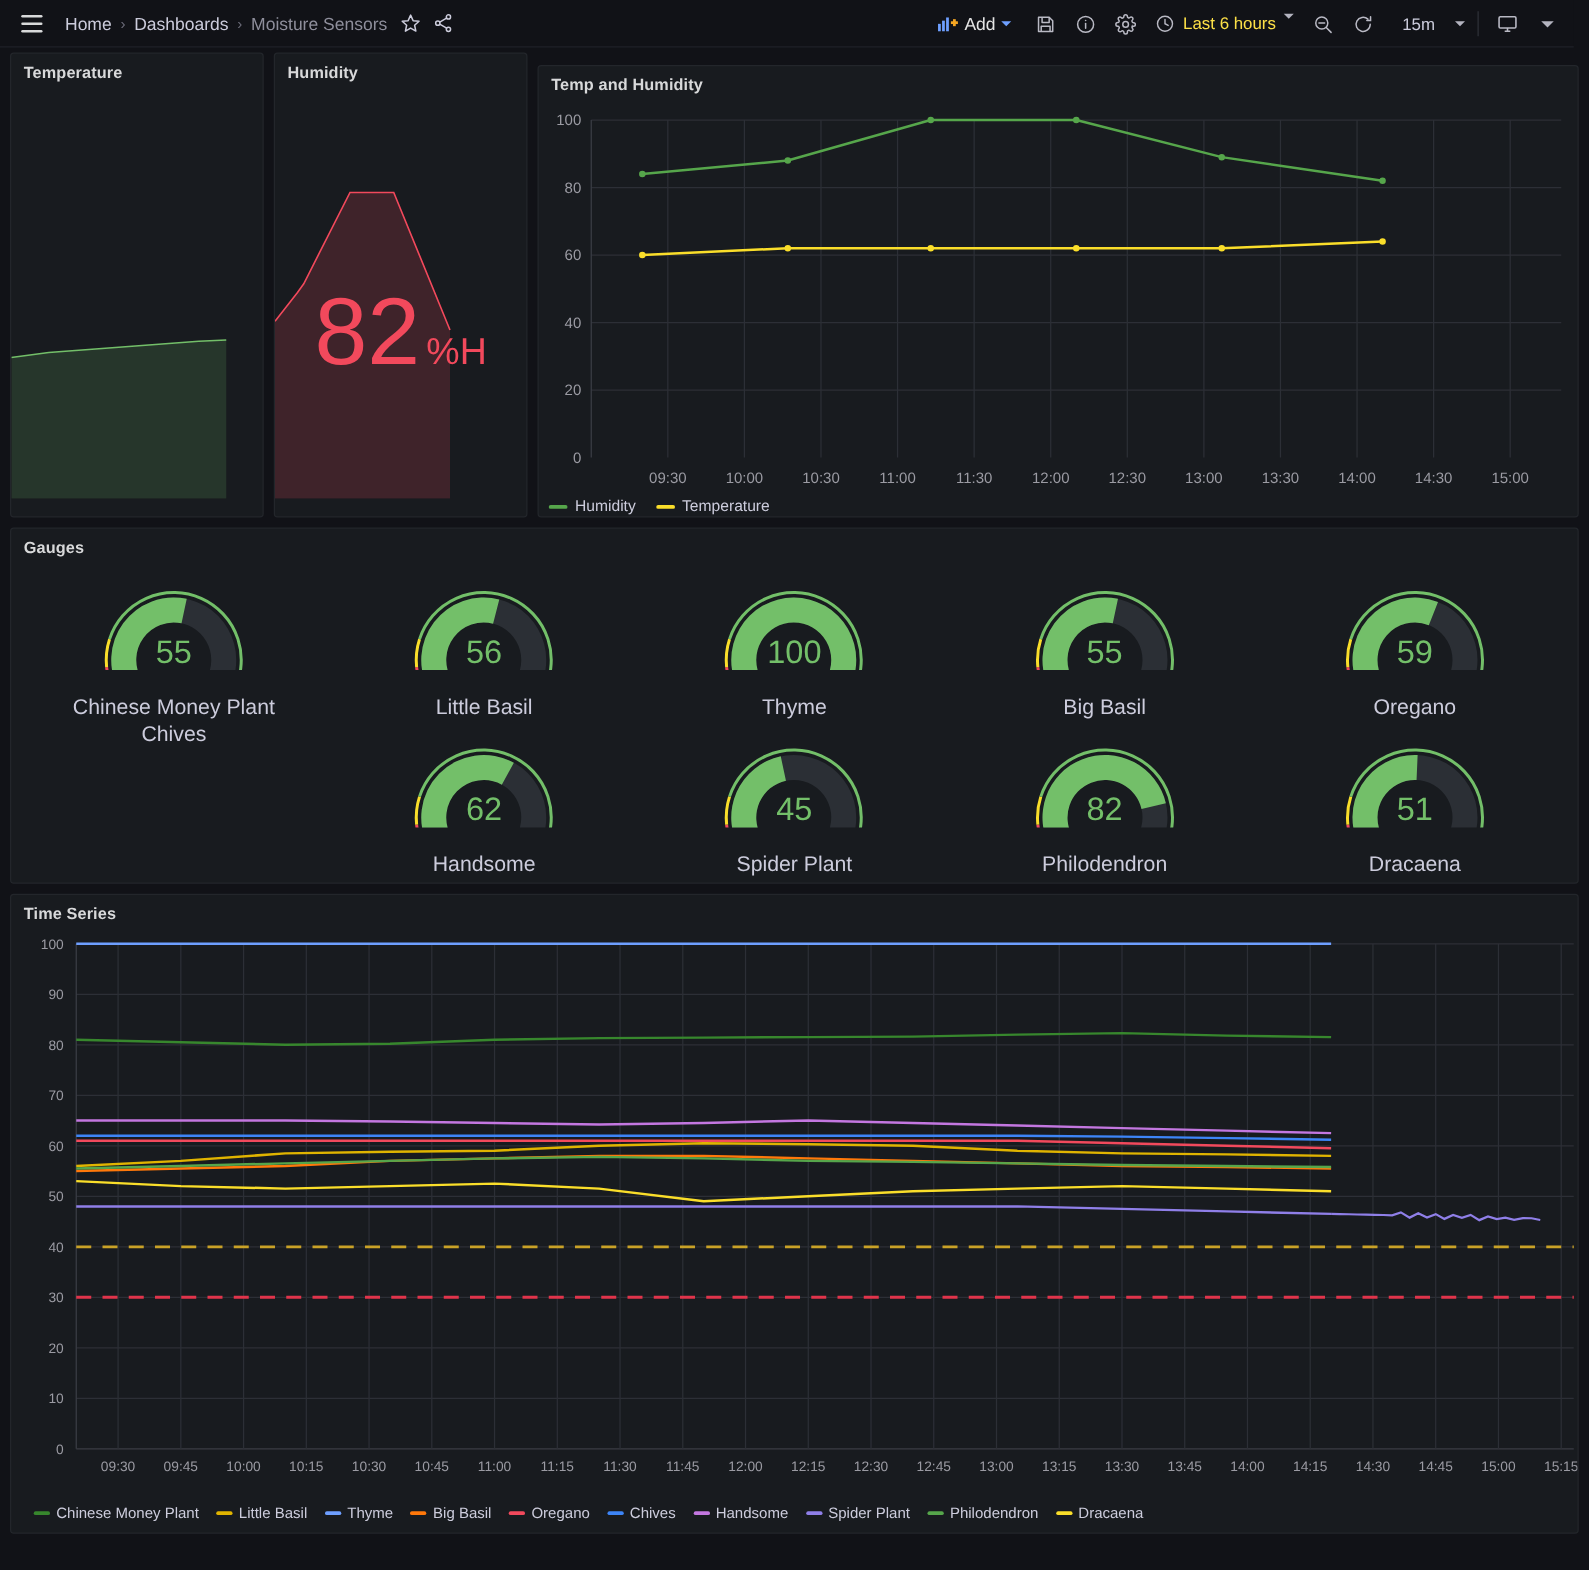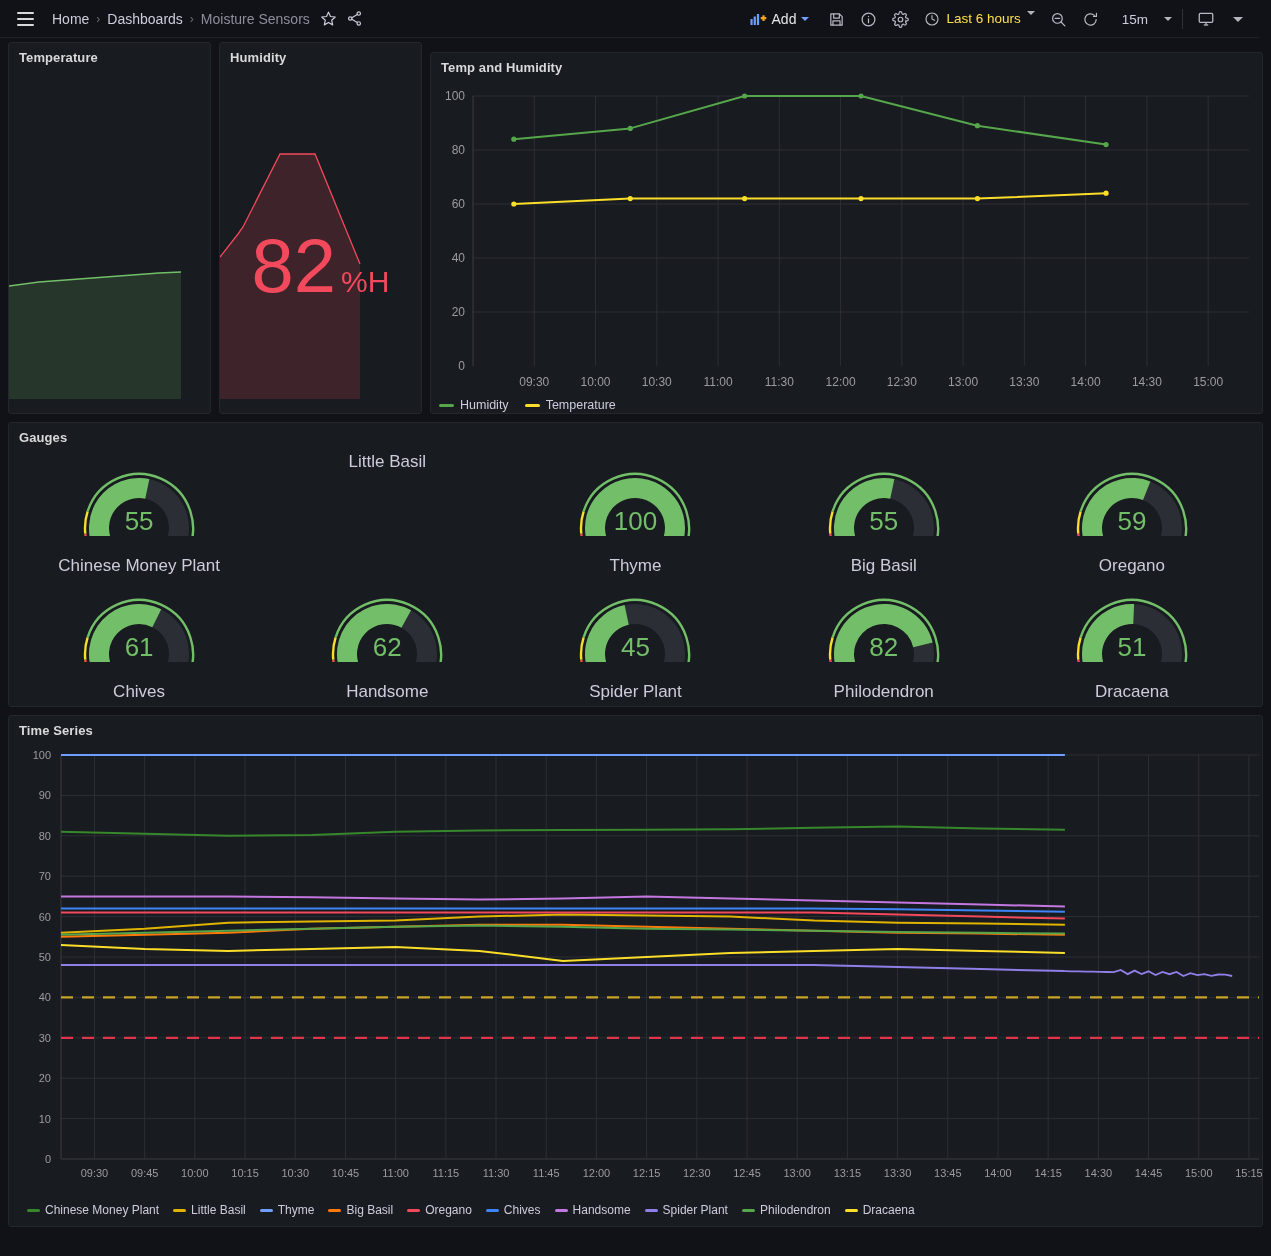--- a/index.html
+++ b/index.html
@@ -338,20 +338,30 @@
               <path d="M12.698729810778069,103 A50,50 0 0 1 66.39558454088797,29.092619963309723 L62.23735072453278,48.65557197798583 A30,30 0 0 0 30.019237886466843,93 Z" fill="#73bf69"></path>
               <path d="M9.234628195640319,105 A54,54 0 0 1 2.2958176501132357,83.64453701645327" fill="none" stroke="#f2495c" stroke-width="2.4"></path>
               <path d="M2.2958176501132357,83.64453701645327 A54,54 0 0 1 4.64294812006171,61.313082303752836" fill="none" stroke="#fade2a" stroke-width="2.4"></path>
               <path d="M4.64294812006171,61.313082303752836 A54,54 0 1 1 102.76537180435969,105" fill="none" stroke="#73bf69" stroke-width="2.4"></path>
             </svg>
             <div class="gauge-val">55</div>
           </div>
           <div class="gauge-label">Chinese Money Plant</div>
         </div>
         <div class="gauge-cell">
+          <div class="gauge-wrap">
+            <svg width="112" height="86" viewBox="0 0 112 86">
+              <path d="M12.698729810778069,103 A50,50 0 1 1 99.30127018922194,103 L81.98076211353316,93 A30,30 0 1 0 30.019237886466843,93 Z" fill="#2b2f35"></path>
+              <path d="M12.698729810778069,103 A50,50 0 0 1 68.43449435824274,29.570841943568446 L63.46069661494565,48.94250516614107 A30,30 0 0 0 30.019237886466843,93 Z" fill="#73bf69"></path>
+              <path d="M9.234628195640319,105 A54,54 0 0 1 2.2958176501132357,83.64453701645327" fill="none" stroke="#f2495c" stroke-width="2.4"></path>
+              <path d="M2.2958176501132357,83.64453701645327 A54,54 0 0 1 4.64294812006171,61.313082303752836" fill="none" stroke="#fade2a" stroke-width="2.4"></path>
+              <path d="M4.64294812006171,61.313082303752836 A54,54 0 1 1 102.76537180435969,105" fill="none" stroke="#73bf69" stroke-width="2.4"></path>
+            </svg>
+            <div class="gauge-val">56</div>
+          </div>
           <div class="gauge-label">Little Basil</div>
         </div>
         <div class="gauge-cell">
           <div class="gauge-wrap">
             <svg width="112" height="86" viewBox="0 0 112 86">
               <path d="M12.698729810778069,103 A50,50 0 1 1 99.30127018922194,103 L81.98076211353316,93 A30,30 0 1 0 30.019237886466843,93 Z" fill="#2b2f35"></path>
               <path d="M12.698729810778069,103 A50,50 0 1 1 99.30127018922194,103 L81.98076211353316,93 A30,30 0 1 0 30.019237886466843,93 Z" fill="#73bf69"></path>
               <path d="M9.234628195640319,105 A54,54 0 0 1 2.2958176501132357,83.64453701645327" fill="none" stroke="#f2495c" stroke-width="2.4"></path>
               <path d="M2.2958176501132357,83.64453701645327 A54,54 0 0 1 4.64294812006171,61.313082303752836" fill="none" stroke="#fade2a" stroke-width="2.4"></path>
               <path d="M4.64294812006171,61.313082303752836 A54,54 0 1 1 102.76537180435969,105" fill="none" stroke="#73bf69" stroke-width="2.4"></path>
@@ -380,30 +390,20 @@
               <path d="M12.698729810778069,103 A50,50 0 0 1 74.40622763423389,31.511175705587426 L67.04373658054034,50.10670542335245 A30,30 0 0 0 30.019237886466843,93 Z" fill="#73bf69"></path>
               <path d="M9.234628195640319,105 A54,54 0 0 1 2.2958176501132357,83.64453701645327" fill="none" stroke="#f2495c" stroke-width="2.4"></path>
               <path d="M2.2958176501132357,83.64453701645327 A54,54 0 0 1 4.64294812006171,61.313082303752836" fill="none" stroke="#fade2a" stroke-width="2.4"></path>
               <path d="M4.64294812006171,61.313082303752836 A54,54 0 1 1 102.76537180435969,105" fill="none" stroke="#73bf69" stroke-width="2.4"></path>
             </svg>
             <div class="gauge-val">59</div>
           </div>
           <div class="gauge-label">Oregano</div>
         </div>
         <div class="gauge-cell">
-          <div class="gauge-wrap">
-            <svg width="112" height="86" viewBox="0 0 112 86">
-              <path d="M12.698729810778069,103 A50,50 0 1 1 99.30127018922194,103 L81.98076211353316,93 A30,30 0 1 0 30.019237886466843,93 Z" fill="#2b2f35"></path>
-              <path d="M12.698729810778069,103 A50,50 0 0 1 78.23175895924638,33.214411988029354 L69.33905537554783,51.12864719281761 A30,30 0 0 0 30.019237886466843,93 Z" fill="#73bf69"></path>
-              <path d="M9.234628195640319,105 A54,54 0 0 1 2.2958176501132357,83.64453701645327" fill="none" stroke="#f2495c" stroke-width="2.4"></path>
-              <path d="M2.2958176501132357,83.64453701645327 A54,54 0 0 1 4.64294812006171,61.313082303752836" fill="none" stroke="#fade2a" stroke-width="2.4"></path>
-              <path d="M4.64294812006171,61.313082303752836 A54,54 0 1 1 102.76537180435969,105" fill="none" stroke="#73bf69" stroke-width="2.4"></path>
-            </svg>
-            <div class="gauge-val">61</div>
-          </div>
           <div class="gauge-label">Chives</div>
         </div>
         <div class="gauge-cell">
           <div class="gauge-wrap">
             <svg width="112" height="86" viewBox="0 0 112 86">
               <path d="M12.698729810778069,103 A50,50 0 1 1 99.30127018922194,103 L81.98076211353316,93 A30,30 0 1 0 30.019237886466843,93 Z" fill="#2b2f35"></path>
               <path d="M12.698729810778069,103 A50,50 0 0 1 80.08768370508578,34.184665997806825 L70.45261022305147,51.7107995986841 A30,30 0 0 0 30.019237886466843,93 Z" fill="#73bf69"></path>
               <path d="M9.234628195640319,105 A54,54 0 0 1 2.2958176501132357,83.64453701645327" fill="none" stroke="#f2495c" stroke-width="2.4"></path>
               <path d="M2.2958176501132357,83.64453701645327 A54,54 0 0 1 4.64294812006171,61.313082303752836" fill="none" stroke="#fade2a" stroke-width="2.4"></path>
               <path d="M4.64294812006171,61.313082303752836 A54,54 0 1 1 102.76537180435969,105" fill="none" stroke="#73bf69" stroke-width="2.4"></path>

